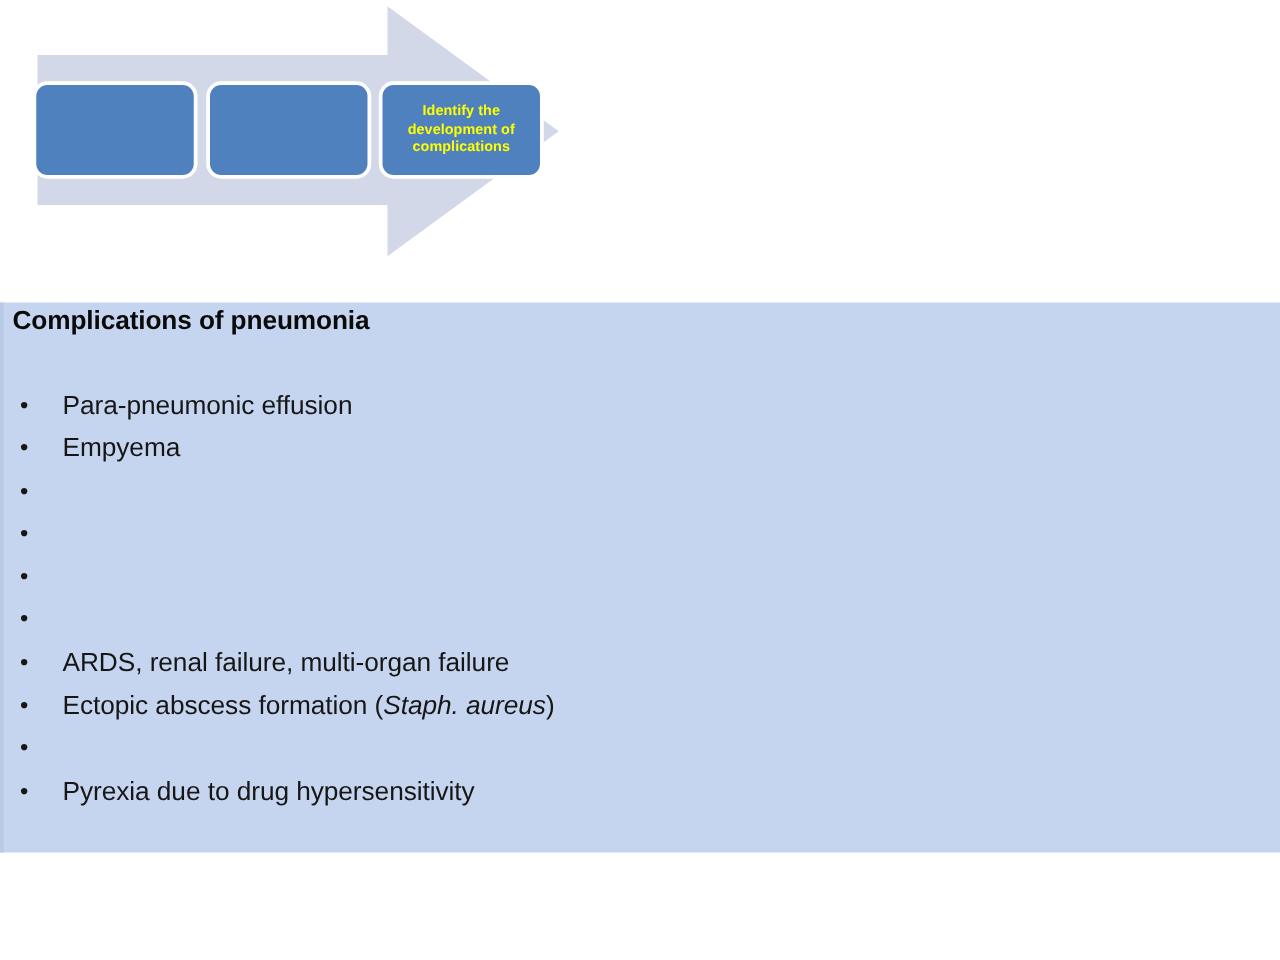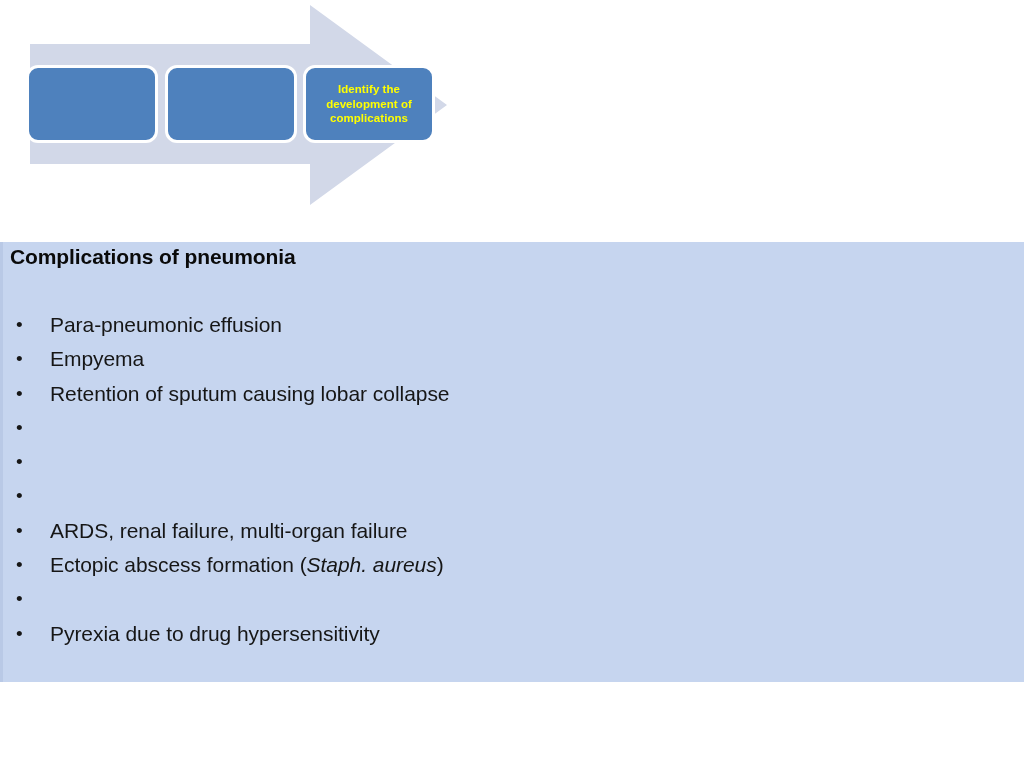--- a/index.html
+++ b/index.html
@@ -153,21 +153,21 @@
   </div>
 
   <div id="content-panel">
     <div id="panel-left-rule"></div>
 
     <div id="panel-title">Complications of pneumonia</div>
 
     <ul id="bullet-list">
         <li><span class="bullet-dot">•</span><span>Para-pneumonic effusion</span></li>
         <li><span class="bullet-dot">•</span><span>Empyema</span></li>
-        <li><span class="bullet-dot">•</span><span>Retention of sputum causing lobar collapse</span></li>
+        <li><span class="bullet-dot">•</span></li>
         <li><span class="bullet-dot">•</span></li>
         <li><span class="bullet-dot">•</span></li>
         <li><span class="bullet-dot">•</span></li>
         <li><span class="bullet-dot">•</span><span>ARDS, renal failure, multi-organ failure</span></li>
         <li><span class="bullet-dot">•</span><span>Ectopic abscess formation (<span class="ital">Staph. aureus</span>)</span></li>
         <li><span class="bullet-dot">•</span></li>
         <li><span class="bullet-dot">•</span><span>Pyrexia due to drug hypersensitivity</span></li>
       </ul>
   </div>
 

